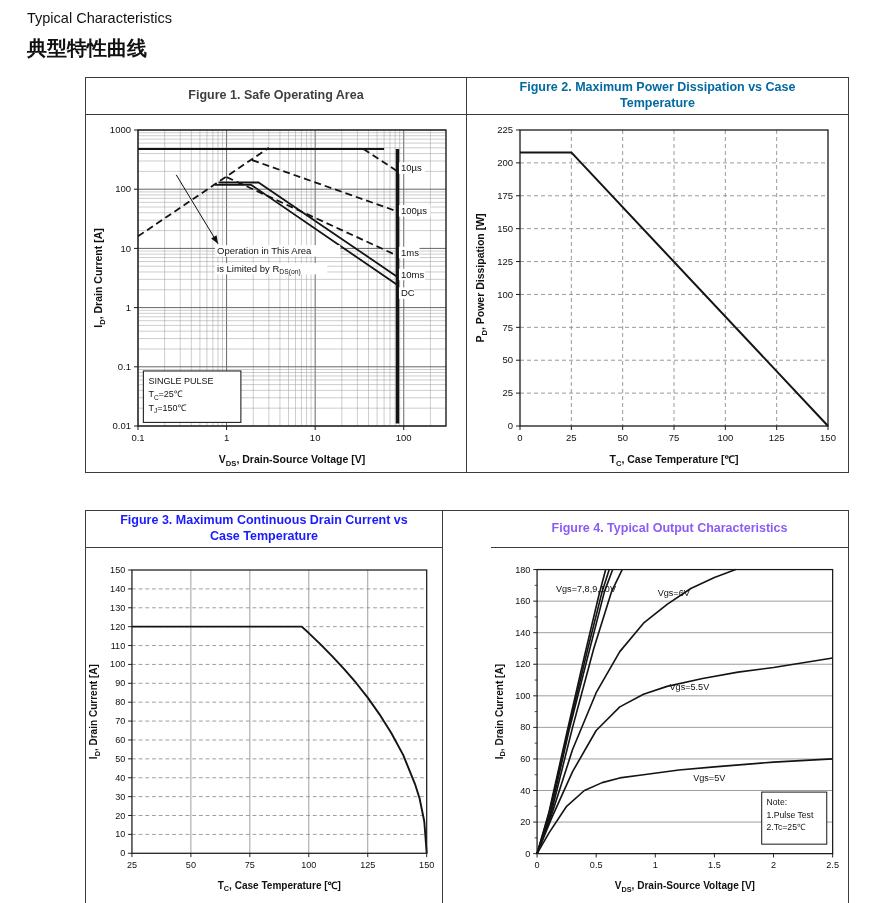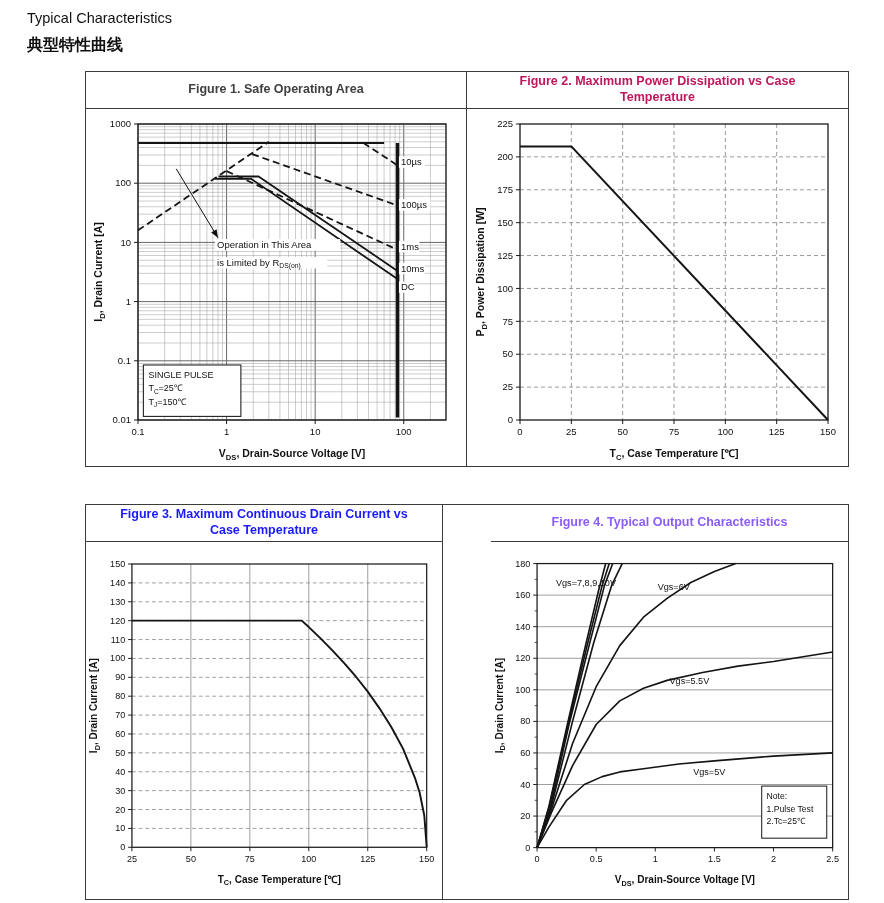--- a/index.html
+++ b/index.html
@@ -3,21 +3,21 @@
 <meta charset="utf-8">
 <style>
   html,body{margin:0;padding:0;}
   body{
     width:884px;height:903px;background:#ffffff;color:#111;
     font-family:"Liberation Sans", sans-serif;
     -webkit-font-smoothing:antialiased;
   }
   .hdr{padding:10px 0 0 27px;}
   .hdr h1{font-size:14.5px;margin:0 0 9px 0;font-weight:normal;}
-  .hdr h2{font-size:16px;margin:0 0 15px 0;font-weight:bold;}
+  .hdr h2{font-size:20px;margin:0 0 15px 0;font-weight:bold;}
   .figrow{
     width:762px;margin-left:85px;border:1.6px solid #3c3c3c;
     display:grid;grid-template-columns:1fr 1fr;background:#fff;
   }
   .figrow + .figrow{margin-top:37px;gap:48px;}
   .figcell{display:flex;flex-direction:column;min-width:0;}
   .figcell.first{border-right:1.6px solid #3c3c3c;}
   .fig-title{
     min-height:37px;display:flex;align-items:center;justify-content:center;
     border-bottom:1.6px solid #3c3c3c;
@@ -167,21 +167,21 @@
           <rect x="125.02086740740378" y="127.13707277007694" width="125.22" height="11.5" fill="#ffffff"></rect>
           <text x="127.02086740740378" y="136.13707277007694" font-size="9.5" fill="#111" text-anchor="start"><tspan>Operation in This Area</tspan></text>
           <rect x="125.02086740740378" y="144.95804851338463" width="112.3" height="11.5" fill="#ffffff"></rect>
           <text x="127.02086740740378" y="153.95804851338463" font-size="9.5" fill="#111" text-anchor="start"><tspan>is Limited by R</tspan><tspan dy="2.5" font-size="6.8">DS(on)</tspan></text>
           <text x="202" y="345" text-anchor="middle" font-size="10.5" font-weight="bold" fill="#111"><tspan>V</tspan><tspan dy="2.5" font-size="7.6">DS</tspan><tspan dy="-2.5">, Drain-Source Voltage [V]</tspan></text>
           <text x="12" y="160" text-anchor="middle" font-size="10.5" font-weight="bold" fill="#111" transform="rotate(-90 12 160)"><tspan>I</tspan><tspan dy="2.5" font-size="7.6">D</tspan><tspan dy="-2.5">, Drain Current [A]</tspan></text>
         </svg>
       </div>
   </div>
   <div class="figcell">
-    <div class="fig-title" style="color: #be185d;">
+    <div class="fig-title" style="color: #0369a1;">
       <span>Figure 2. Maximum Power Dissipation vs Case Temperature</span>
     </div>
     <div class="fig-chart">
         <svg width="372" height="350" viewBox="0 0 372 350">
           <line x1="99.33333333333333" x2="99.33333333333333" y1="12" y2="308" stroke="#8f8f8f" stroke-width="0.9" stroke-dasharray="4,3"></line>
           <line x1="150.66666666666666" x2="150.66666666666666" y1="12" y2="308" stroke="#8f8f8f" stroke-width="0.9" stroke-dasharray="4,3"></line>
           <line x1="202" x2="202" y1="12" y2="308" stroke="#8f8f8f" stroke-width="0.9" stroke-dasharray="4,3"></line>
           <line x1="253.33333333333331" x2="253.33333333333331" y1="12" y2="308" stroke="#8f8f8f" stroke-width="0.9" stroke-dasharray="4,3"></line>
           <line x1="304.6666666666667" x2="304.6666666666667" y1="12" y2="308" stroke="#8f8f8f" stroke-width="0.9" stroke-dasharray="4,3"></line>
           <line x1="48" x2="356" y1="275.1111111111111" y2="275.1111111111111" stroke="#8f8f8f" stroke-width="0.9" stroke-dasharray="4,3"></line>

